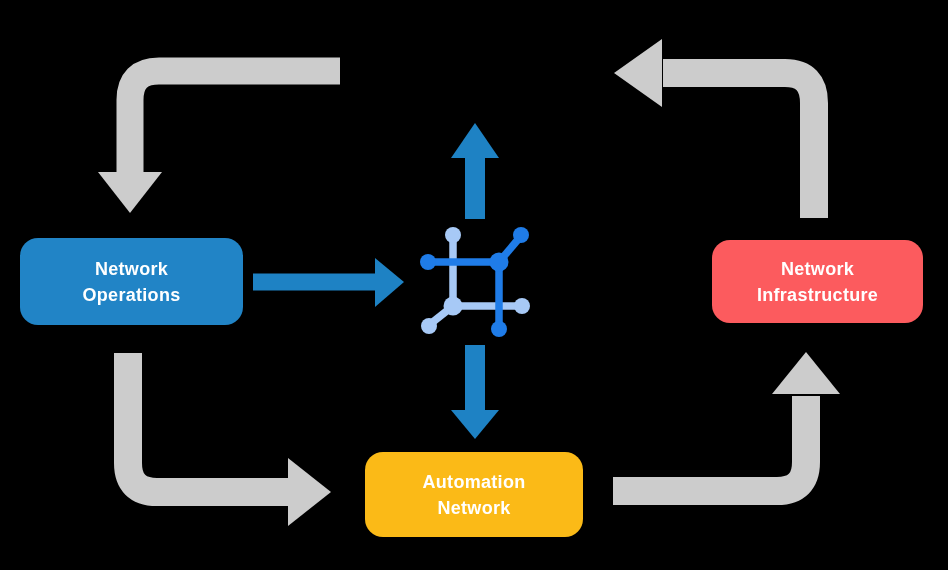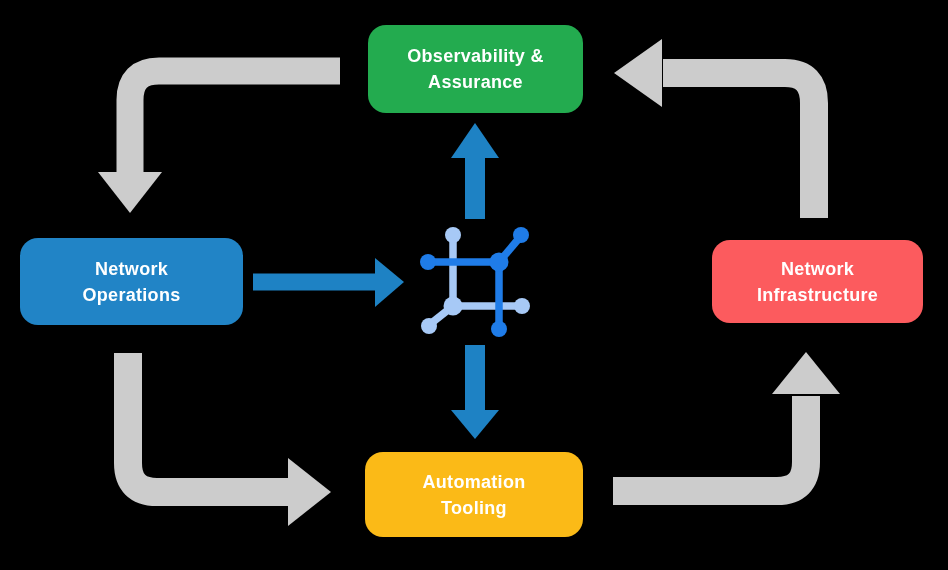--- a/index.html
+++ b/index.html
@@ -104,33 +104,29 @@
     </g>
 
     <g fill="#1f7ce8">
       <circle cx="13" cy="40" r="8"></circle>
       <circle cx="106" cy="13" r="8"></circle>
       <circle cx="84" cy="107" r="8"></circle>
       <circle cx="84" cy="40" r="9.5"></circle>
     </g>
   </svg>
 
-  <div class="node" id="node-observability">
-    <span class="node-label">Observability &amp;
-Assurance</span>
-  </div>
 
   <div class="node" id="node-operations">
     <span class="node-label">Network
 Operations</span>
   </div>
 
   <div class="node" id="node-infrastructure">
     <span class="node-label">Network
 Infrastructure</span>
   </div>
 
   <div class="node" id="node-automation">
     <span class="node-label">Automation
-Tooling</span>
+Network</span>
   </div>
 
 </div>
 
 </body></html>

